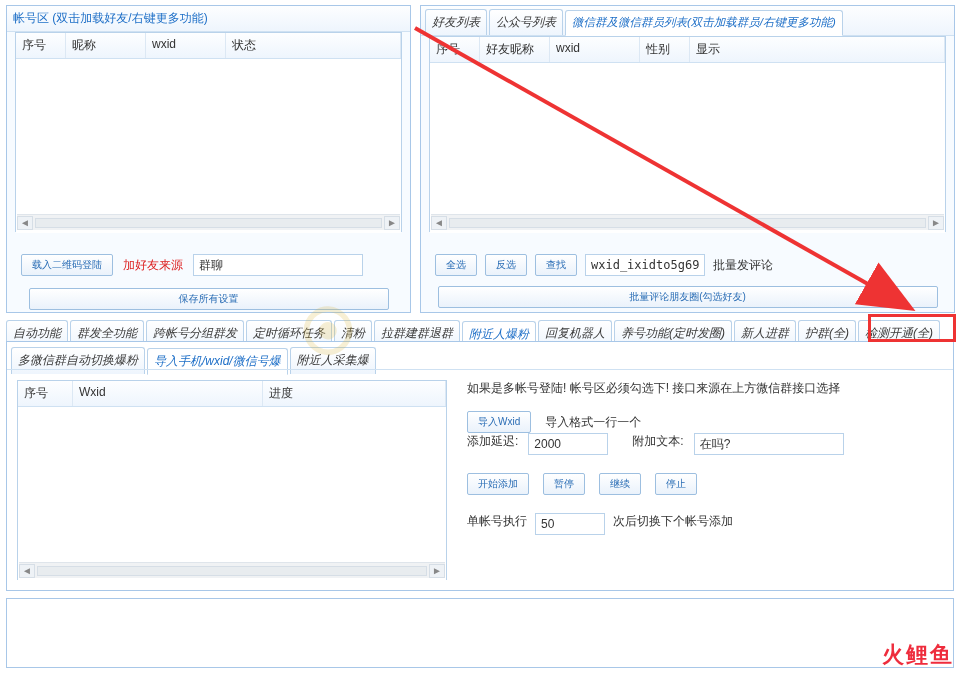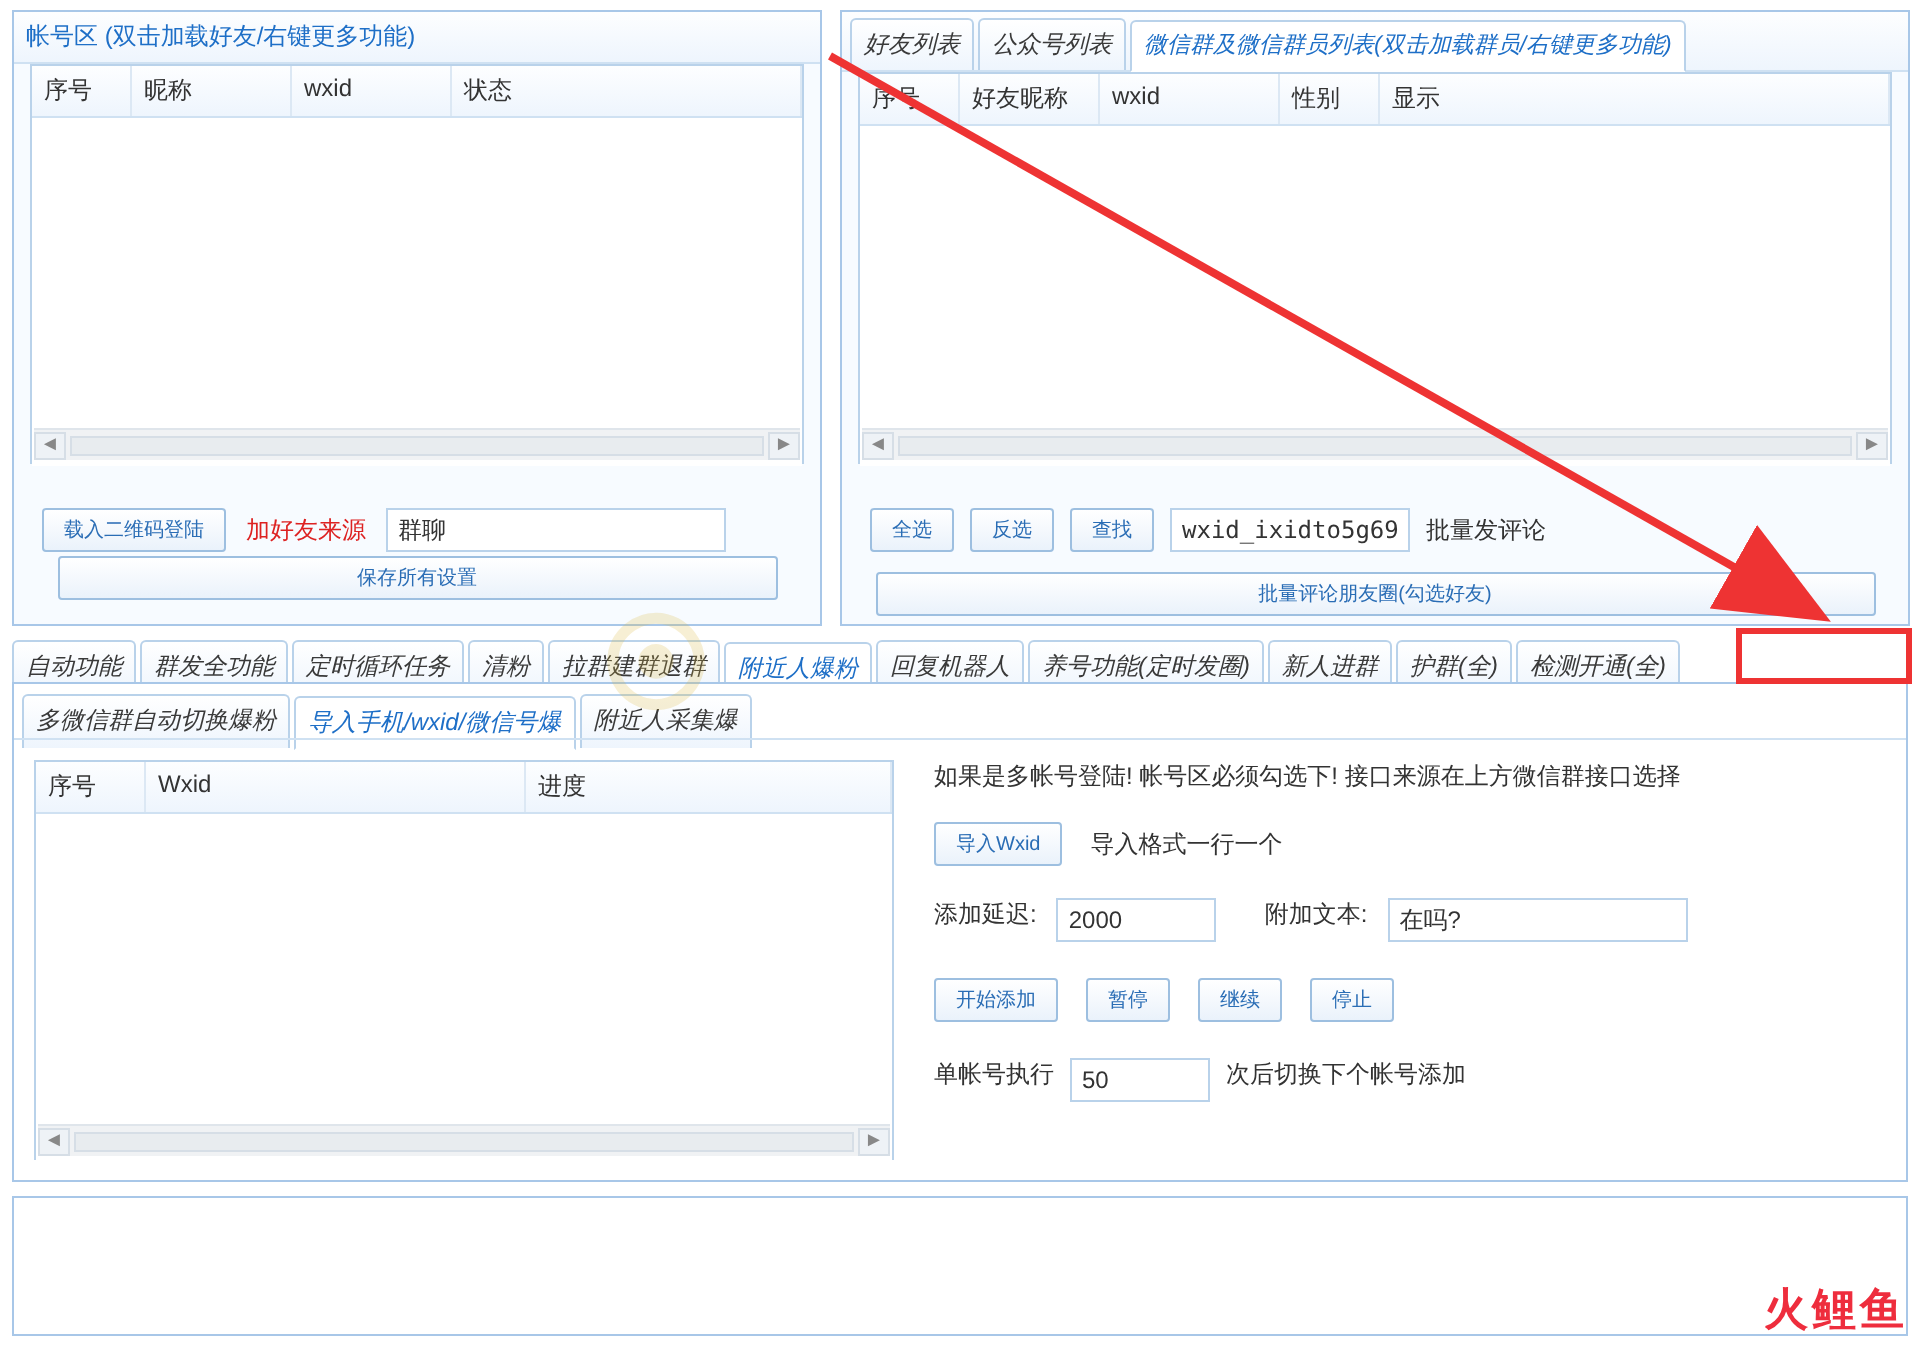--- a/index.html
+++ b/index.html
@@ -50,21 +50,21 @@
       <span class="arr">◄</span>
       <span class="thumb"></span>
       <span class="arr">►</span>
     </div>
   </div>
   <div style="position:absolute; left:14px; top:248px; display:flex; align-items:center; gap:10px;">
     <span class="btn">载入二维码登陆</span>
     <span class="red-label">加好友来源</span>
     <input type="text" class="txt" style="width: 170px;" value="群聊">
   </div>
-  <div style="position:absolute; left:0; right:0; top:272px; text-align:center;">
+  <div style="position:absolute; left:0; right:0; top:282px; text-align:center;">
     <span class="btn" style="width:360px">保存所有设置</span>
   </div>
 </div>
 
 <div class="panel" style="left:420px; top:5px; width:535px; height:308px;">
   <div style="display:flex; border-bottom:1px solid #cfe1f2; background:linear-gradient(#fdfeff,#eef5fd); padding:3px 4px 0 4px; gap:2px;">
     <div class="tab">好友列表</div>
     <div class="tab">公众号列表</div>
     <div class="tab active" style="font-size:11.5px">微信群及微信群员列表(双击加载群员/右键更多功能)</div>
   </div>
@@ -91,20 +91,21 @@
     <span>批量发评论</span>
   </div>
   <div style="position:absolute; left:0; right:0; top:280px; text-align:center;">
     <span class="btn" style="width:500px">批量评论朋友圈(勾选好友)</span>
   </div>
 </div>
 
 <div class="tabs" id="main-tabs" style="left:6px; top:320px; width:948px;">
     <div class="tab">自动功能</div>
     <div class="tab">群发全功能</div>
+    <div class="tab">跨帐号分组群发</div>
     <div class="tab">定时循环任务</div>
     <div class="tab">清粉</div>
     <div class="tab">拉群建群退群</div>
     <div class="tab active">附近人爆粉</div>
     <div class="tab">回复机器人</div>
     <div class="tab">养号功能(定时发圈)</div>
     <div class="tab">新人进群</div>
     <div class="tab">护群(全)</div>
     <div class="tab">检测开通(全)</div>
   </div>
@@ -126,21 +127,21 @@
     <div class="grid-body"></div>
     <div class="hscroll">
       <span class="arr">◄</span>
       <span class="thumb"></span>
       <span class="arr">►</span>
     </div>
   </div>
 
   <div style="position:absolute; left:460px; top:38px; right:10px;">
     <div style="color:#333; margin-bottom:14px;">如果是多帐号登陆! 帐号区必须勾选下! 接口来源在上方微信群接口选择</div>
-    <div style="margin-bottom:16px; display:flex; align-items:center; gap:14px;">
+    <div style="display:flex; align-items:center; gap:14px;">
       <span class="btn">导入Wxid</span>
       <span>导入格式一行一个</span>
     </div>
     <div style="margin-bottom:18px; display:flex; align-items:flex-start; gap:10px;">
       <span>添加延迟:</span>
       <input type="text" class="txt" style="width: 80px;" value="2000">
       <span style="margin-left:14px">附加文本:</span>
       <input type="text" class="txt" style="width: 150px;" value="在吗?">
     </div>
     <div style="margin-bottom:18px; display:flex; align-items:center; gap:14px;">

